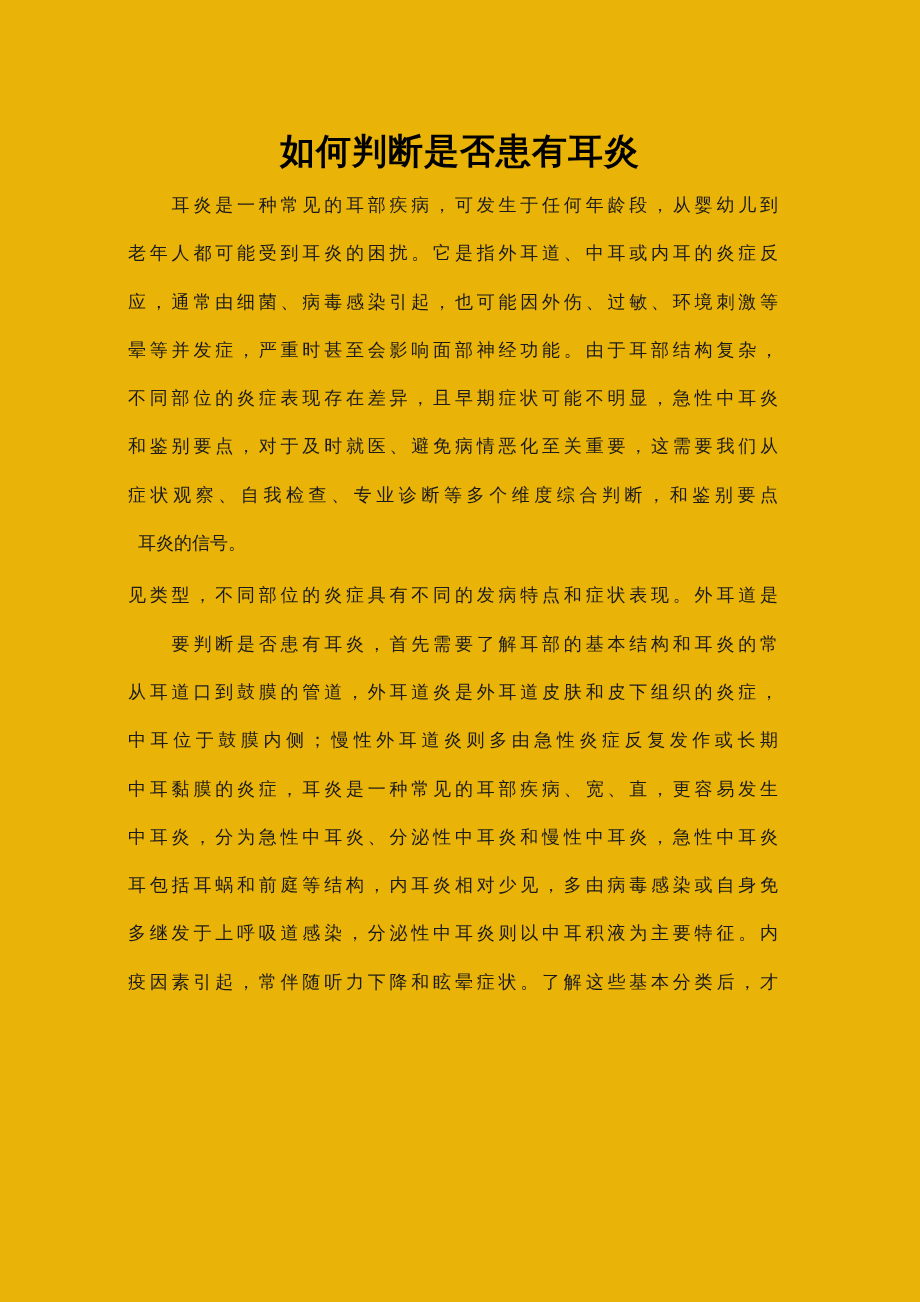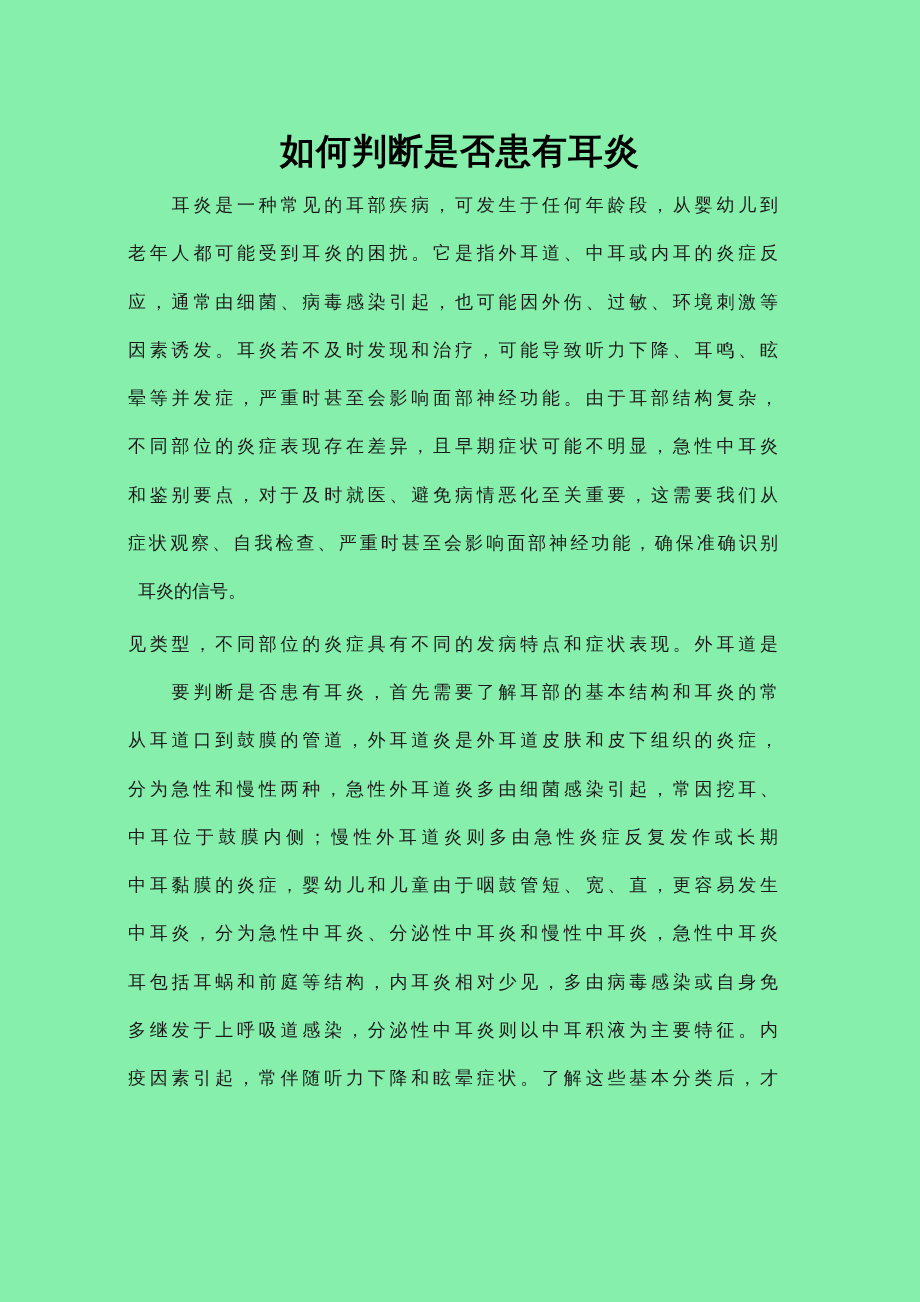--- a/index.html
+++ b/index.html
@@ -4,21 +4,21 @@
 <style>
   html, body {
     margin: 0;
     padding: 0;
     background: #ffffff;
   }
   .page {
     position: relative;
     width: 920px;
     height: 1302px;
-    background: #86efac;
+    background: #eab308;
     overflow: hidden;
     box-sizing: border-box;
     padding-top: 127px;
   }
   .doc-title {
     margin: 0;
     font-family: "Liberation Sans", "DejaVu Sans", sans-serif;
     font-weight: 900;
     font-size: 35px;
     line-height: 48px;
@@ -53,33 +53,31 @@
 </head>
 <body>
 
 <div class="page">
   <h1 class="doc-title">如何判断是否患有耳炎</h1>
   <div class="doc-body" id="doc-body">
       <div class="paragraph">
         <div class="line">　　耳炎是一种常见的耳部疾病，可发生于任何年龄段，从婴幼儿到</div>
         <div class="line">老年人都可能受到耳炎的困扰。它是指外耳道、中耳或内耳的炎症反</div>
         <div class="line">应，通常由细菌、病毒感染引起，也可能因外伤、过敏、环境刺激等</div>
-        <div class="line">因素诱发。耳炎若不及时发现和治疗，可能导致听力下降、耳鸣、眩</div>
         <div class="line">晕等并发症，严重时甚至会影响面部神经功能。由于耳部结构复杂，</div>
         <div class="line">不同部位的炎症表现存在差异，且早期症状可能不明显，急性中耳炎</div>
         <div class="line">和鉴别要点，对于及时就医、避免病情恶化至关重要，这需要我们从</div>
-        <div class="line">症状观察、自我检查、严重时甚至会影响面部神经功能，确保准确识别</div>
+        <div class="line">症状观察、自我检查、专业诊断等多个维度综合判断，和鉴别要点</div>
         <div class="line short">耳炎的信号。</div>
       </div>
       <div class="paragraph">
         <div class="line">见类型，不同部位的炎症具有不同的发病特点和症状表现。外耳道是</div>
         <div class="line">　　要判断是否患有耳炎，首先需要了解耳部的基本结构和耳炎的常</div>
         <div class="line">从耳道口到鼓膜的管道，外耳道炎是外耳道皮肤和皮下组织的炎症，</div>
-        <div class="line">分为急性和慢性两种，急性外耳道炎多由细菌感染引起，常因挖耳、</div>
         <div class="line">中耳位于鼓膜内侧；慢性外耳道炎则多由急性炎症反复发作或长期</div>
-        <div class="line">中耳黏膜的炎症，婴幼儿和儿童由于咽鼓管短、宽、直，更容易发生</div>
+        <div class="line">中耳黏膜的炎症，耳炎是一种常见的耳部疾病、宽、直，更容易发生</div>
         <div class="line">中耳炎，分为急性中耳炎、分泌性中耳炎和慢性中耳炎，急性中耳炎</div>
         <div class="line">耳包括耳蜗和前庭等结构，内耳炎相对少见，多由病毒感染或自身免</div>
         <div class="line">多继发于上呼吸道感染，分泌性中耳炎则以中耳积液为主要特征。内</div>
         <div class="line">疫因素引起，常伴随听力下降和眩晕症状。了解这些基本分类后，才</div>
       </div>
     </div>
 </div>
 
 </body></html>

